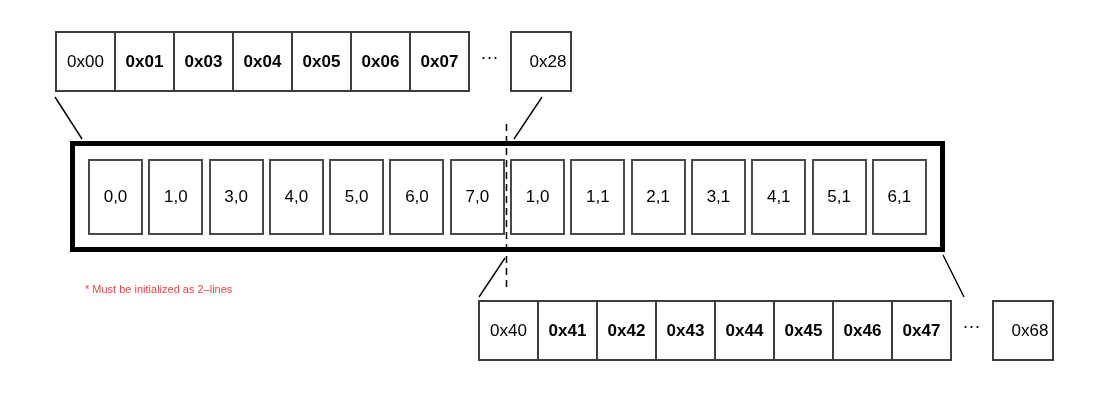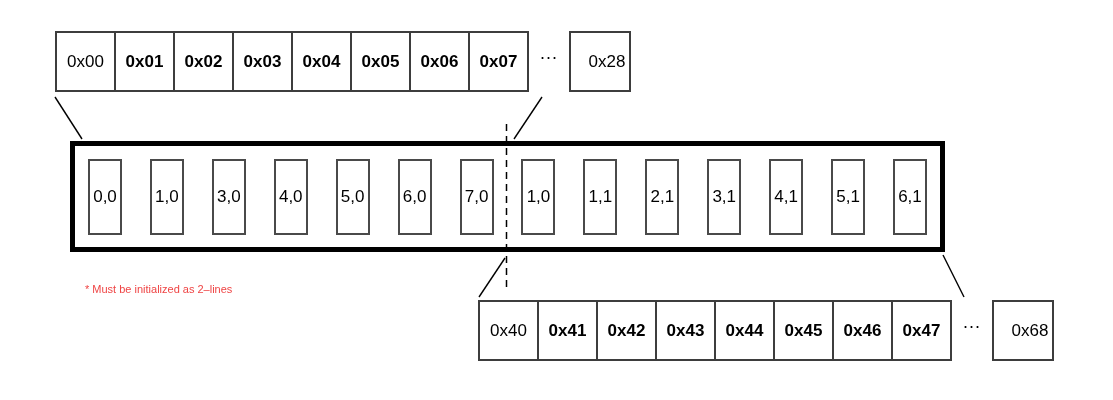--- a/index.html
+++ b/index.html
@@ -58,21 +58,21 @@
   .cache-cells{
     display:flex;
     justify-content:space-between;
     align-items:center;
     height:100%;
     padding:0 13px;
     box-sizing:border-box;
   }
   .cache-cells .cache-cell{
     box-sizing:border-box;
-    width:34px;height:76px;
+    width:55px;height:76px;
     border:2px solid #4a4a4a;
     display:flex;align-items:center;justify-content:center;
     font-size:17px;
     background:#fff;
   }
   
   .footnote{
     position:absolute;
     left:85px;top:283px;
     font-size:11px;
@@ -88,21 +88,20 @@
 </style>
 </head>
 <body>
 
 <div class="canvas">
 
   <div class="addr-row row-top">
     <div class="addr-run">
         <div class="addr-cell">0x00</div>
         <div class="addr-cell">0x01</div>
-        <div class="addr-cell">0x02</div>
         <div class="addr-cell">0x03</div>
         <div class="addr-cell">0x04</div>
         <div class="addr-cell">0x05</div>
         <div class="addr-cell">0x06</div>
         <div class="addr-cell">0x07</div>
       </div>
     <div class="ellipsis">...</div>
     <div class="tail-cell">0x28</div>
   </div>
 

